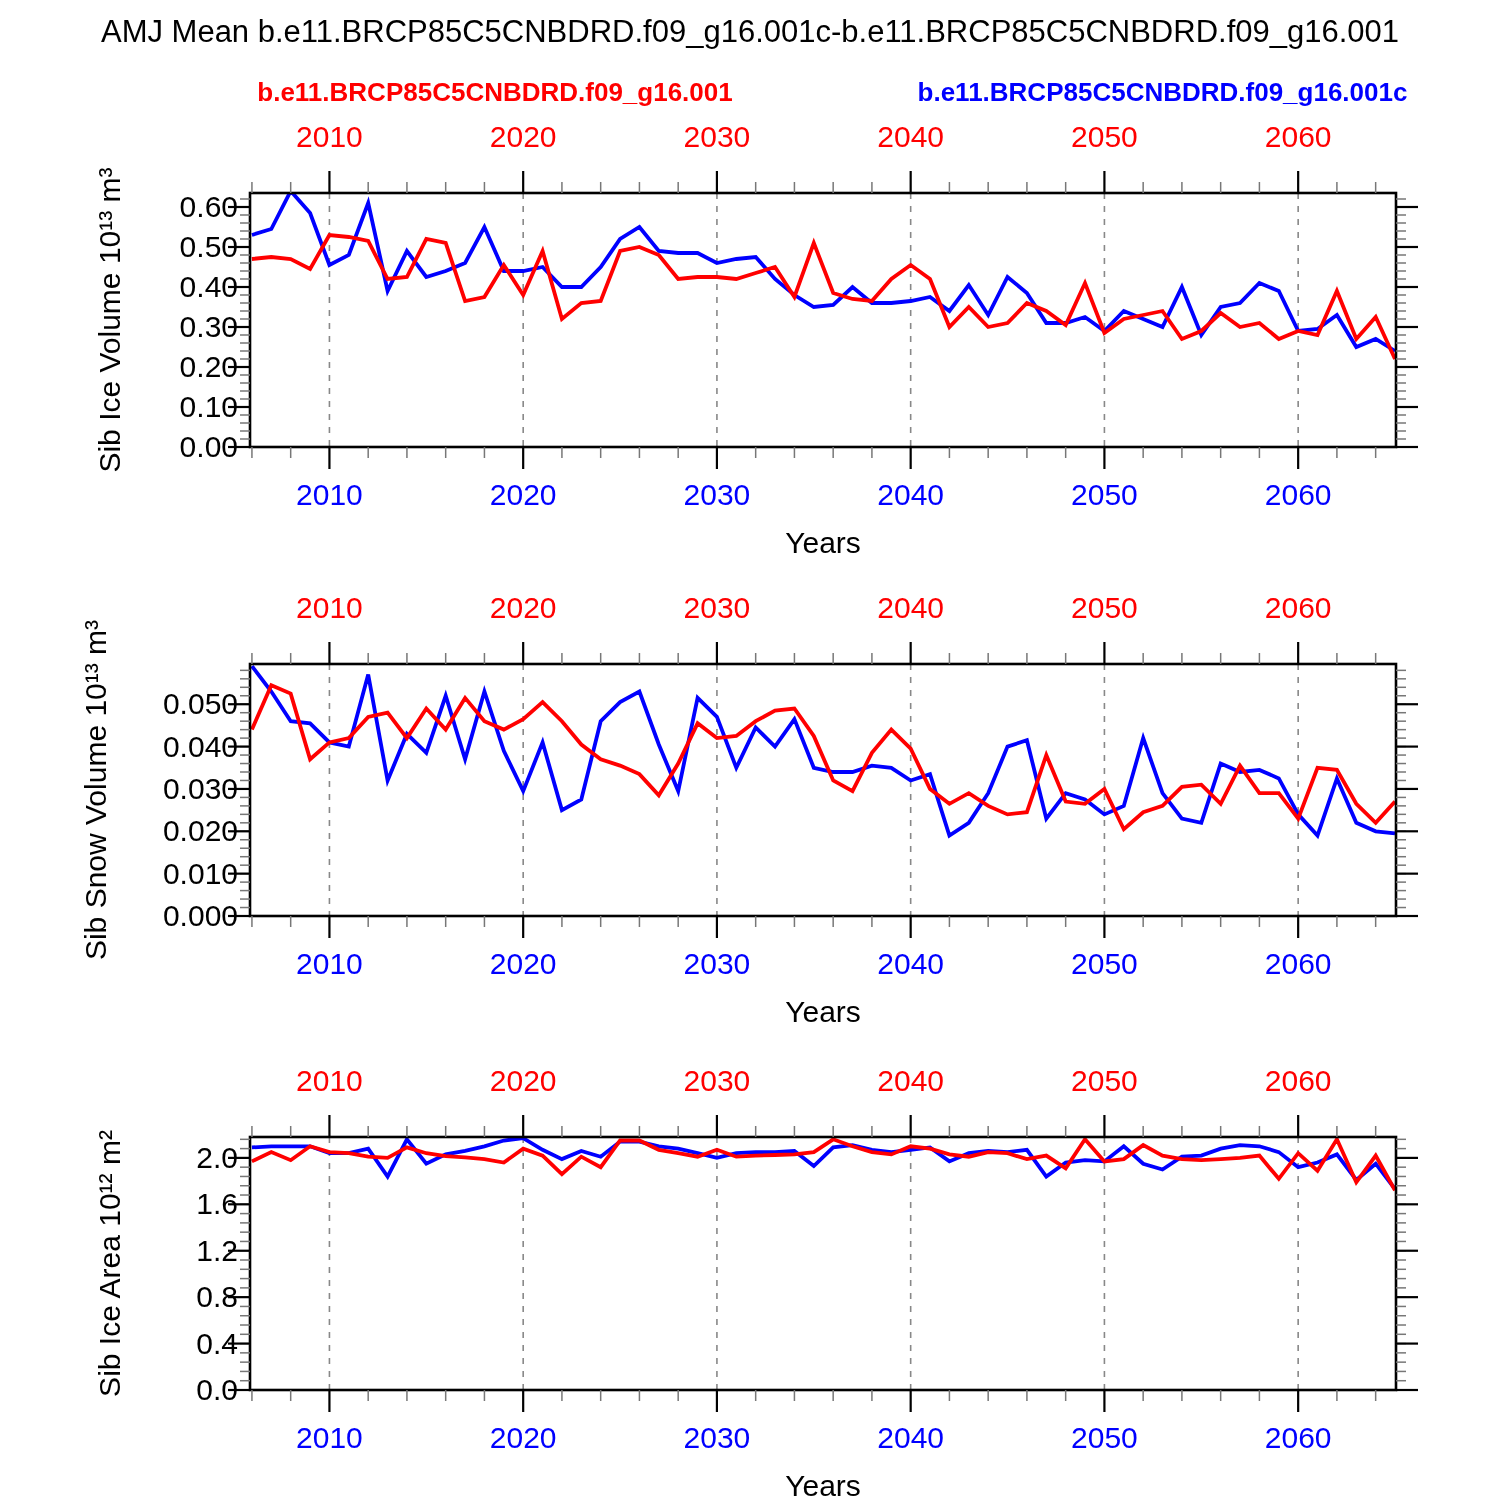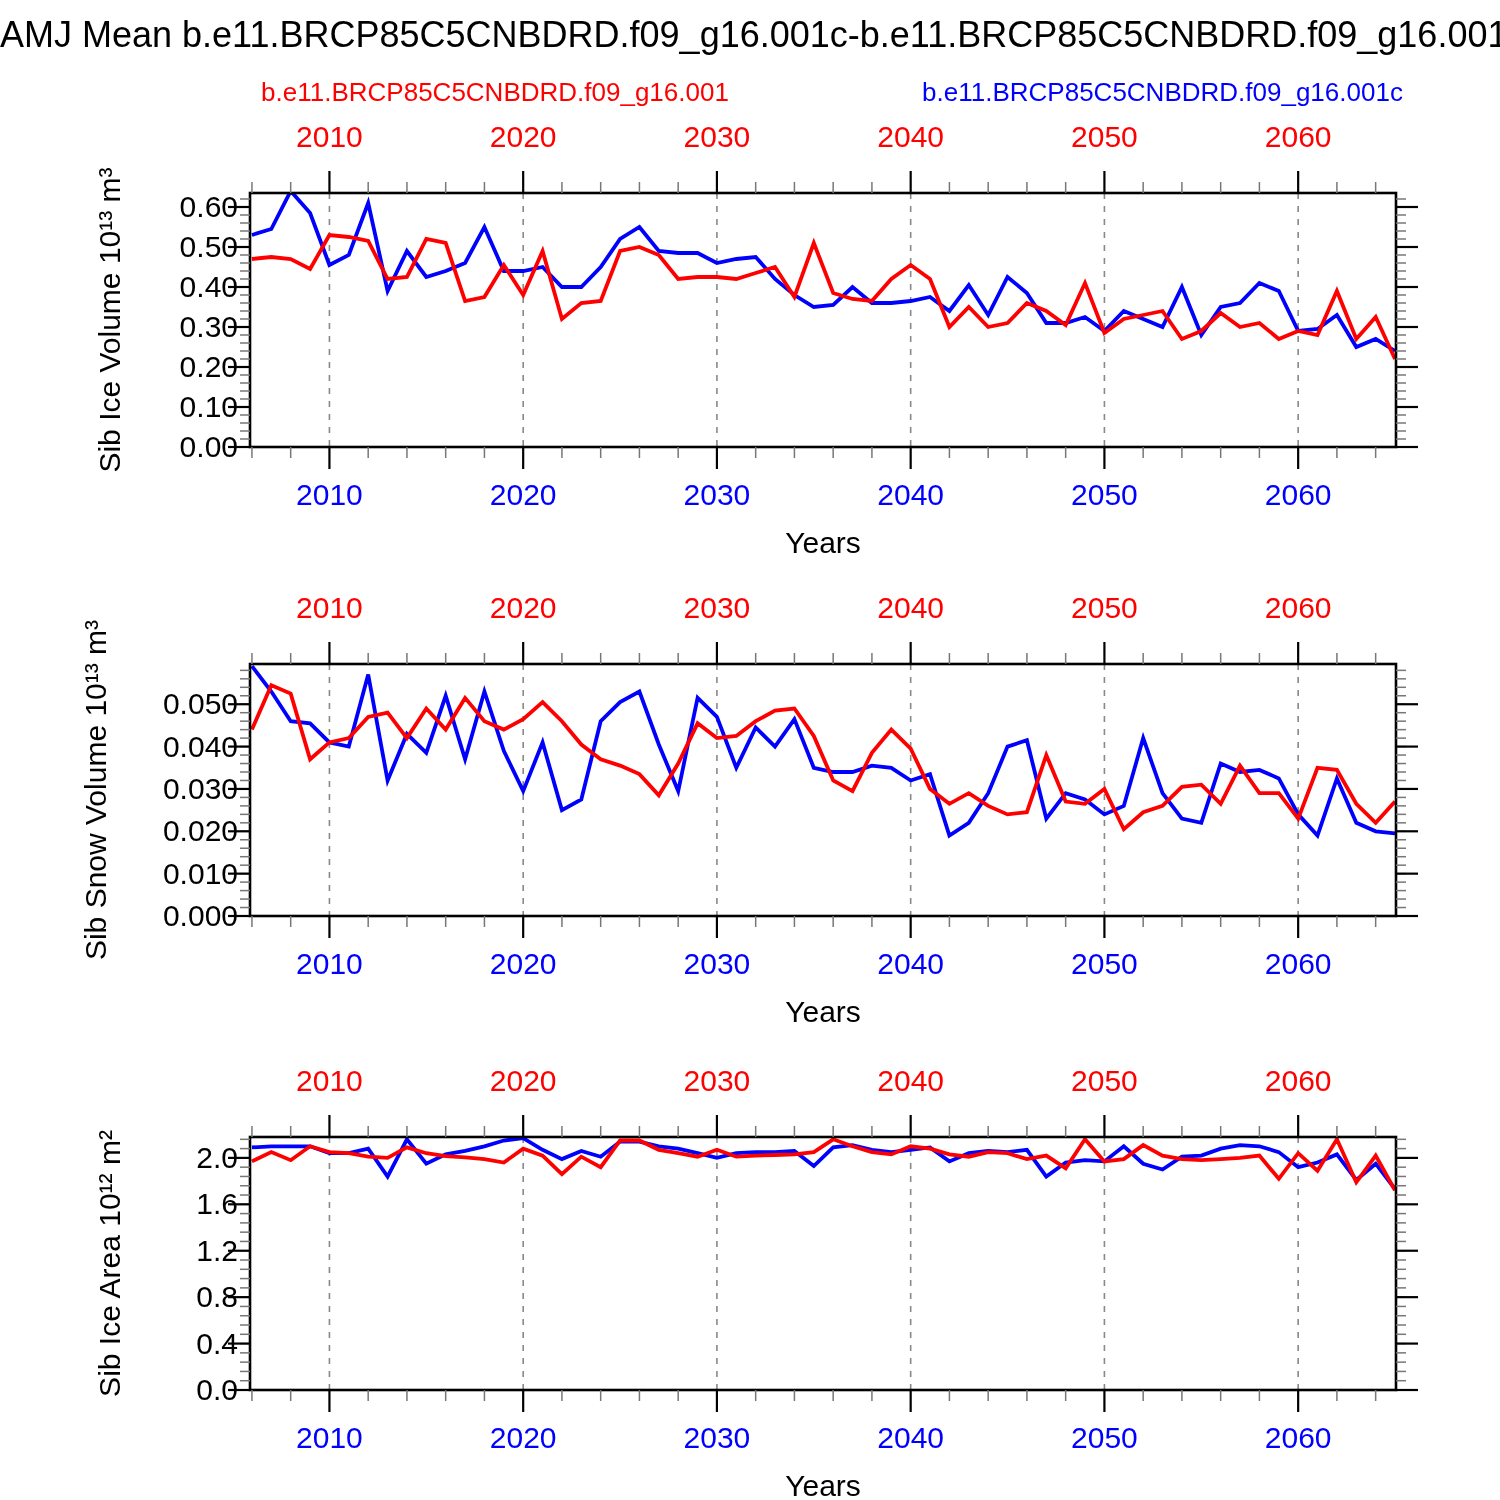--- a/index.html
+++ b/index.html
@@ -1,18 +1,18 @@
 <!DOCTYPE html>
 <html><head>
 <meta charset="utf-8">
 <style>
   html,body{margin:0;padding:0;background:#ffffff;}
   body{width:1500px;height:1500px;position:relative;font-family:"Liberation Sans",sans-serif;}
-  .title{position:absolute;top:14px;left:0;width:1500px;text-align:center;font-size:36px;color:#000;white-space:nowrap;}
-  .legend{position:absolute;top:77px;font-size:26px;white-space:nowrap;text-align:center;}
+  .title{position:absolute;top:14px;left:0;width:1500px;text-align:center;font-size:31px;color:#000;white-space:nowrap;}
+  .legend{position:absolute;top:77px;font-size:26px;white-space:nowrap;text-align:center;font-weight:bold;}
   .legend.red{left:155px;width:680px;}
   .legend.blue{left:840px;width:645px;}
   svg text{font-family:"Liberation Sans",sans-serif;}
 </style>
 </head>
 <body>
 
 
 
 <div class="title">AMJ Mean b.e11.BRCP85C5CNBDRD.f09_g16.001c-b.e11.BRCP85C5CNBDRD.f09_g16.001</div>

